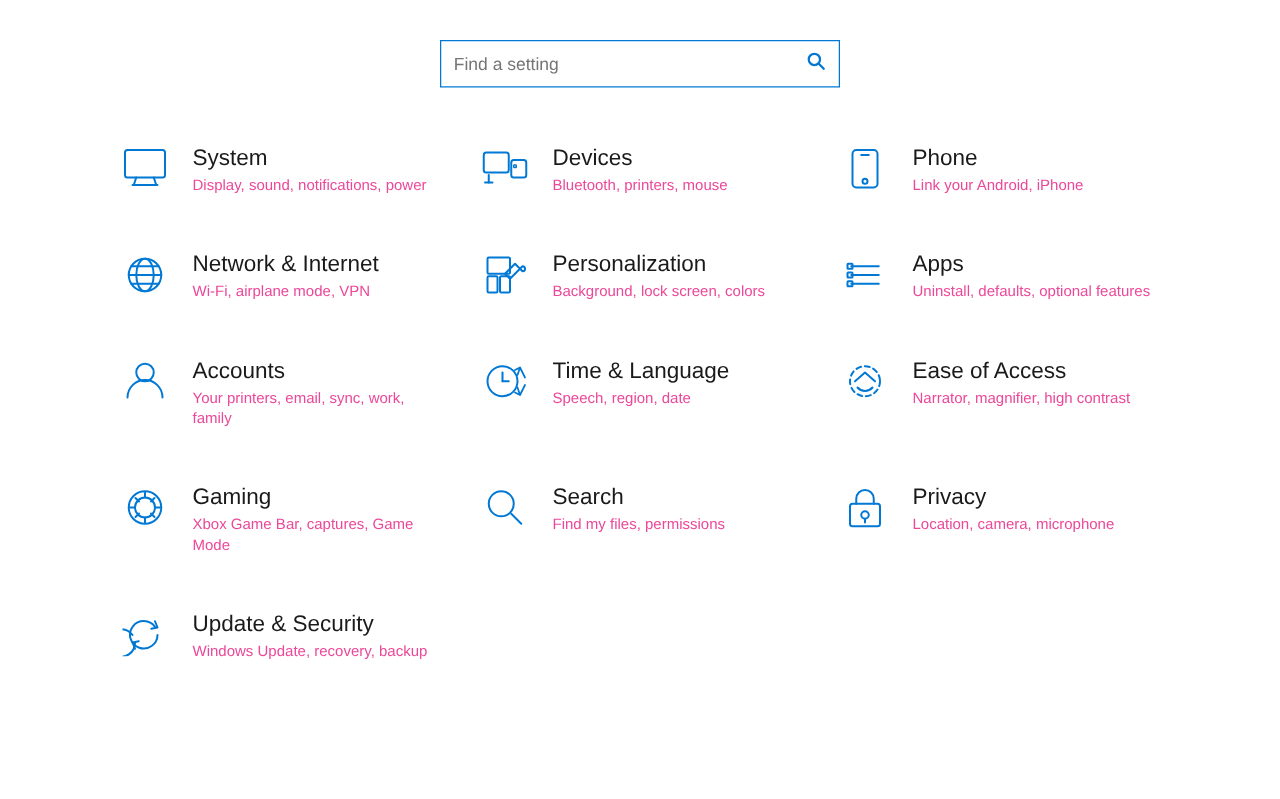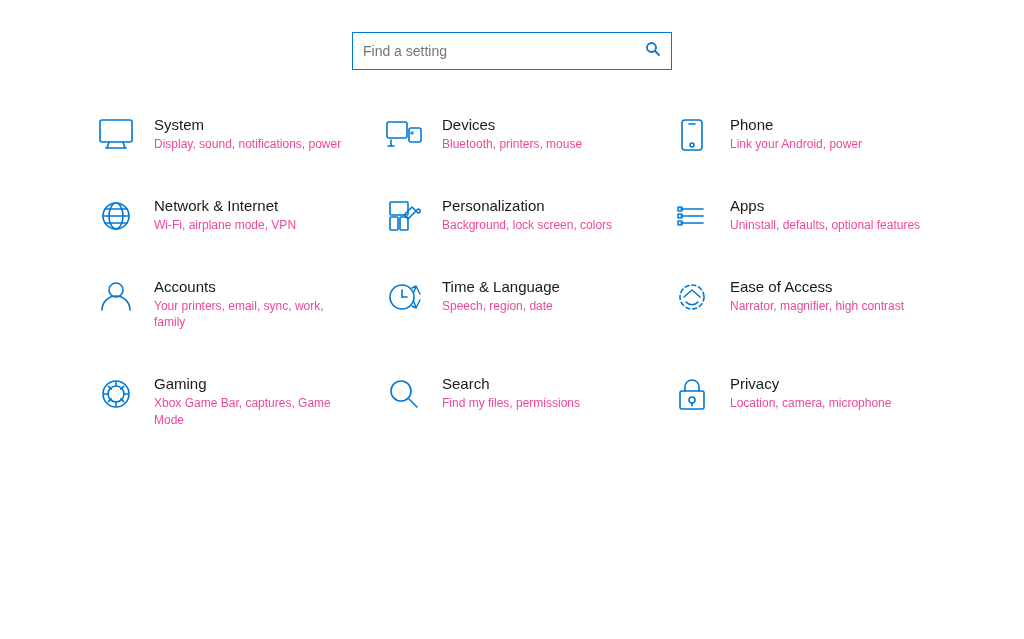--- a/index.html
+++ b/index.html
@@ -71,21 +71,21 @@
       fill: none;
       stroke: #0078d4;
       stroke-width: 1.6;
       stroke-linecap: round;
       stroke-linejoin: round;
     }
 
     .setting-text {}
 
     .setting-title {
-      font-size: 15px;
+      font-size: 18px;
       font-weight: 400;
       color: #1a1a1a;
       margin-bottom: 3px;
     }
 
     .setting-desc {
       font-size: 12px;
       color: #ec4899;
       line-height: 1.4;
     }
@@ -138,21 +138,21 @@
     <div class="setting-item">
     <div class="setting-icon">
       <svg width="28" height="34" viewBox="0 0 28 34">
       <rect x="4" y="2" width="20" height="30" rx="3"></rect>
       <line x1="11" y1="6" x2="17" y2="6"></line>
       <circle cx="14" cy="27" r="2"></circle>
     </svg>
     </div>
     <div class="setting-text">
       <div class="setting-title">Phone</div>
-      <div class="setting-desc">Link your Android, power</div>
+      <div class="setting-desc">Link your Android, iPhone</div>
     </div>
   </div>
     <div class="setting-item">
     <div class="setting-icon">
       <svg width="34" height="34" viewBox="0 0 34 34">
       <circle cx="17" cy="17" r="13"></circle>
       <ellipse cx="17" cy="17" rx="7" ry="13"></ellipse>
       <line x1="4" y1="17" x2="30" y2="17"></line>
       <line x1="6" y1="10" x2="28" y2="10"></line>
       <line x1="6" y1="24" x2="28" y2="24"></line>
@@ -273,13 +273,27 @@
       <path d="M8 14 V10 a7 7 0 0 1 14 0 V14"></path>
       <circle cx="15" cy="23" r="3"></circle>
       <line x1="15" y1="26" x2="15" y2="29"></line>
     </svg>
     </div>
     <div class="setting-text">
       <div class="setting-title">Privacy</div>
       <div class="setting-desc">Location, camera, microphone</div>
     </div>
   </div>
+    <div class="setting-item">
+    <div class="setting-icon">
+      <svg width="36" height="34" viewBox="0 0 36 34">
+      <path d="M28 17 a11 11 0 1 1-2-6.5"></path>
+      <polyline points="26 6 28 11 23 12"></polyline>
+      <path d="M8 17 a11 11 0 1 0 2 6.5" stroke-dasharray="none"></path>
+      <polyline points="10 28 8 23 13 22"></polyline>
+    </svg>
+    </div>
+    <div class="setting-text">
+      <div class="setting-title">Update &amp; Security</div>
+      <div class="setting-desc">Windows Update, recovery, backup</div>
+    </div>
+  </div>
   </div>
 
 </body></html>

